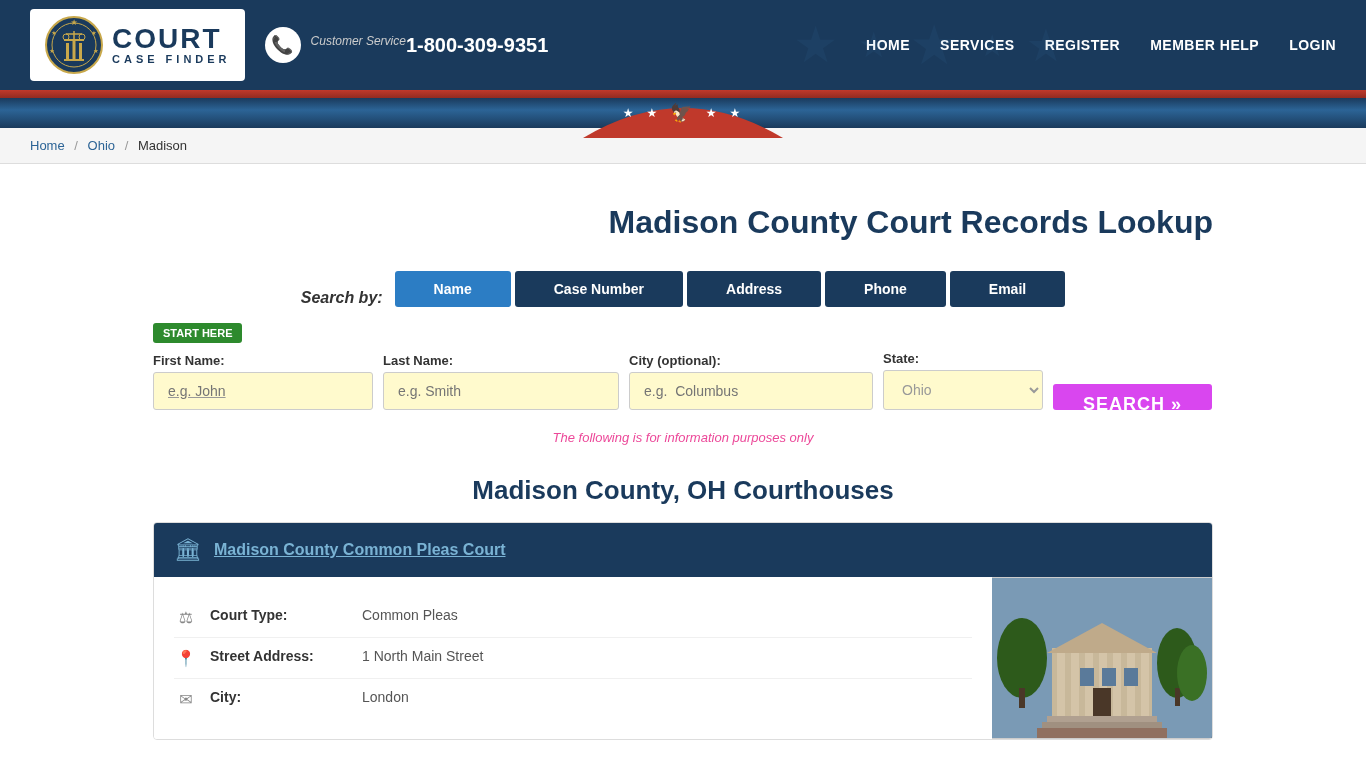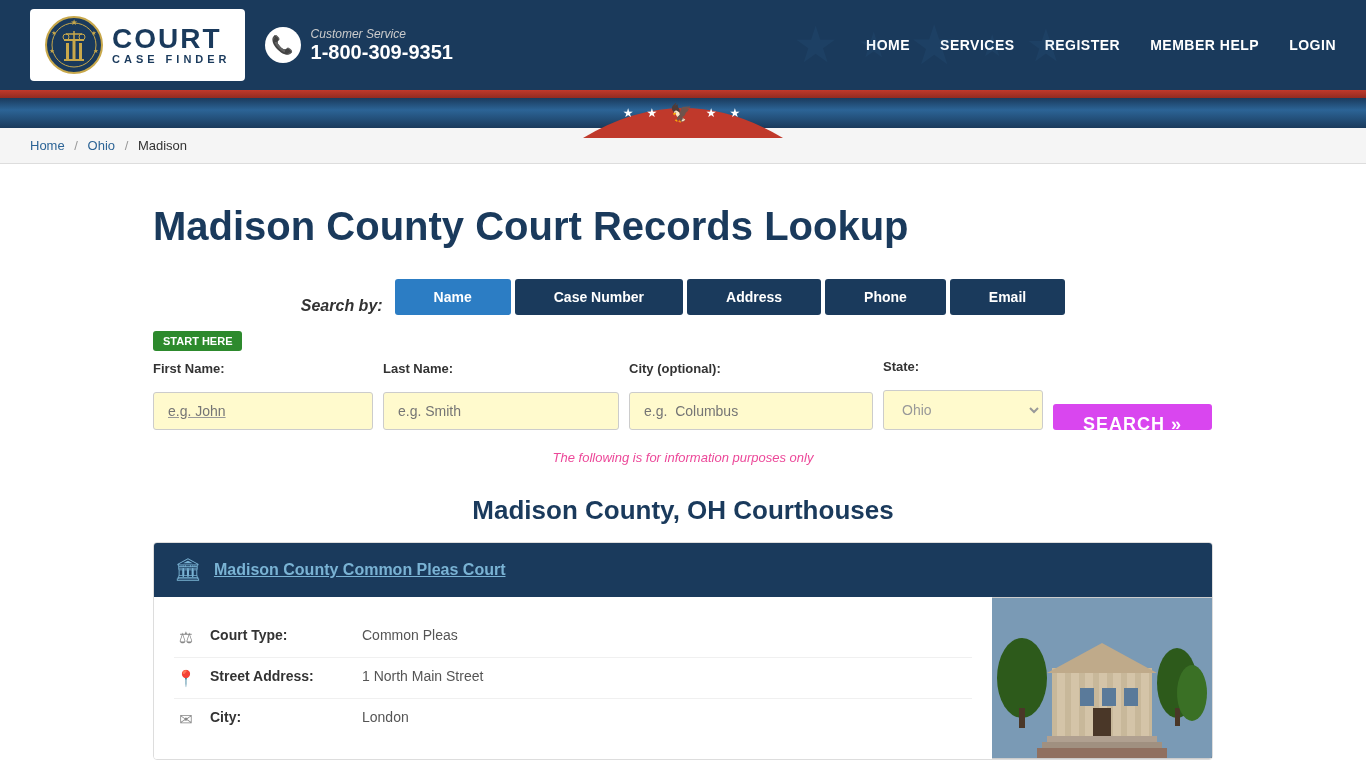--- a/index.html
+++ b/index.html
@@ -59,21 +59,21 @@
       width: 36px;
       height: 36px;
       background: #fff;
       border-radius: 50%;
       display: flex;
       align-items: center;
       justify-content: center;
       color: #1a3a5c;
       font-size: 18px;
     }
-    .cs-text { display: flex; flex-direction: column; }
+    .cs-text { display: flex; flex-direction: row; }
     .cs-label { font-size: 12px; font-style: italic; color: #ccc; }
     .cs-phone { font-size: 20px; font-weight: bold; color: #fff; }
 
     
     .header-stars {
       position: absolute;
       right: 300px;
       top: 0;
       height: 90px;
       display: flex;
@@ -142,23 +142,23 @@
     .breadcrumb-sep { margin: 0 6px; color: #999; }
 
     
     .main-content {
       max-width: 1100px;
       margin: 0 auto;
       padding: 20px 20px;
     }
 
     .page-title {
-      text-align: left;
+      text-align: right;
       color: #1a3a5c;
-      font-size: 40px;
+      font-size: 32px;
       font-weight: 800;
       margin: 20px 0 30px;
     }
 
     
     .search-section {
       text-align: center;
     }
     .search-by-row {
       display: flex;
@@ -201,21 +201,21 @@
 
     .search-form-row {
       display: flex;
       align-items: flex-end;
       gap: 10px;
       margin-top: 4px;
     }
     .form-group {
       display: flex;
       flex-direction: column;
-      gap: 16px;
+      gap: 4px;
     }
     .form-group label {
       font-size: 13px;
       font-weight: 700;
       color: #333;
       text-align: left;
     }
     .form-input {
       padding: 10px 14px;
       border: 1px solid #ccc;

